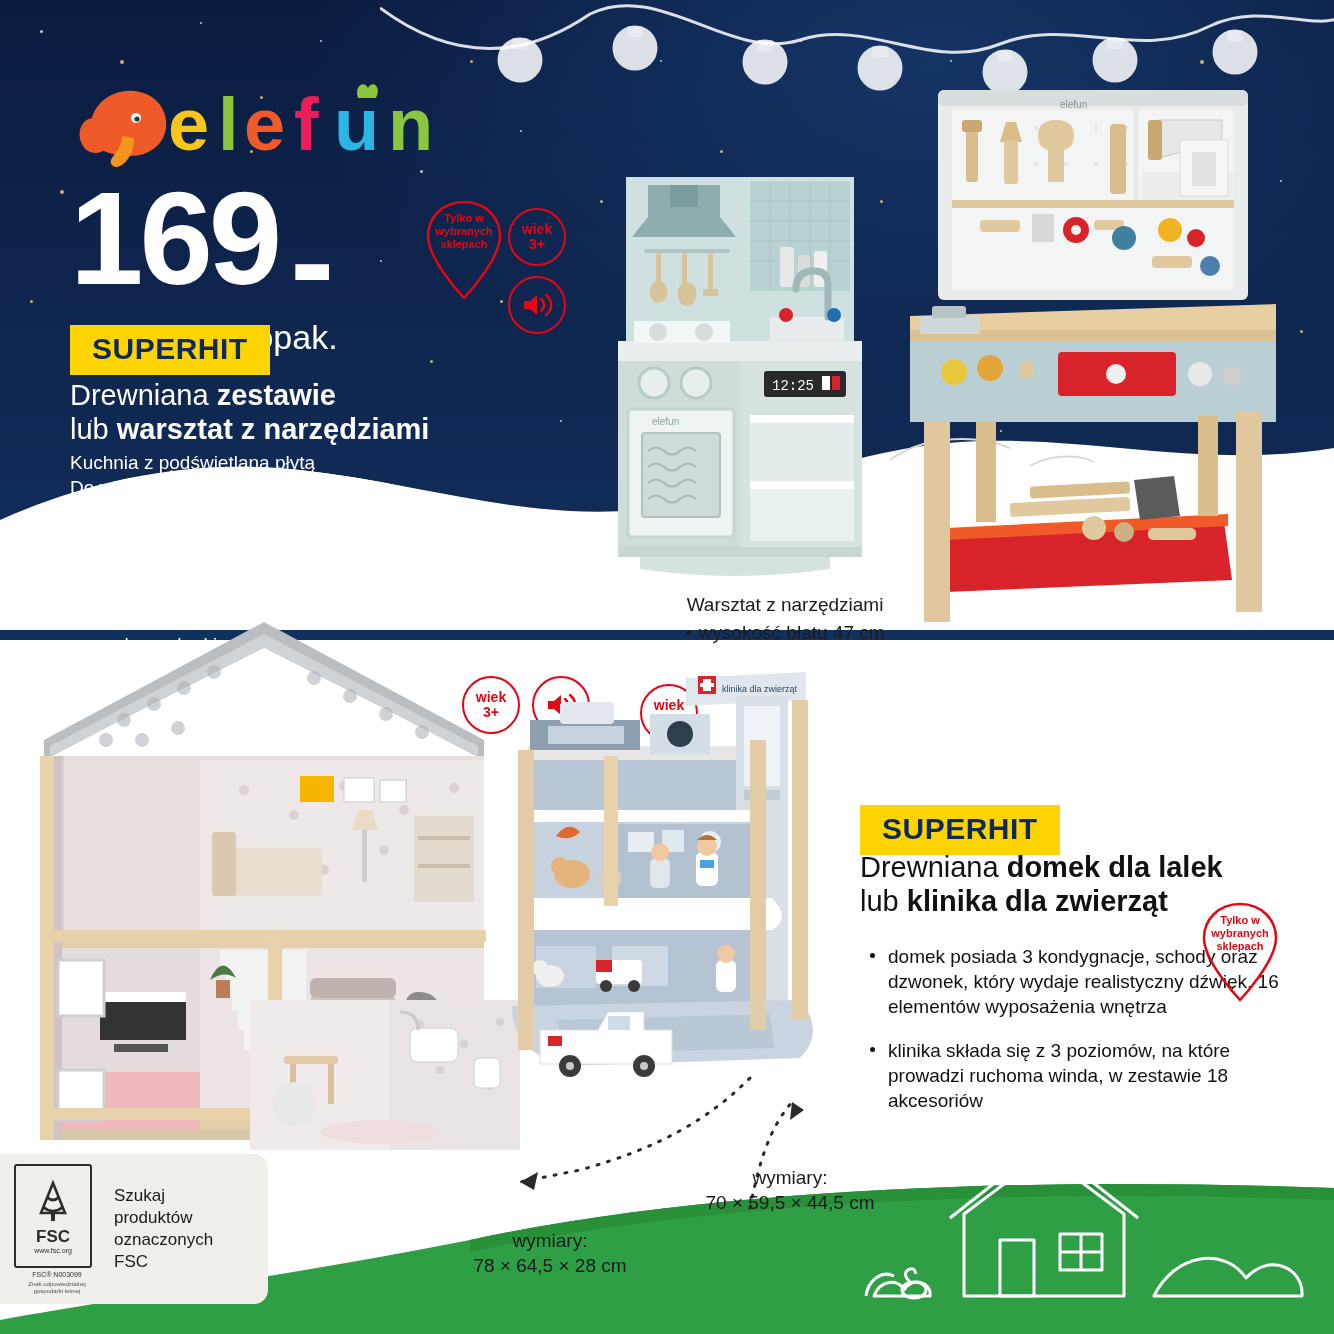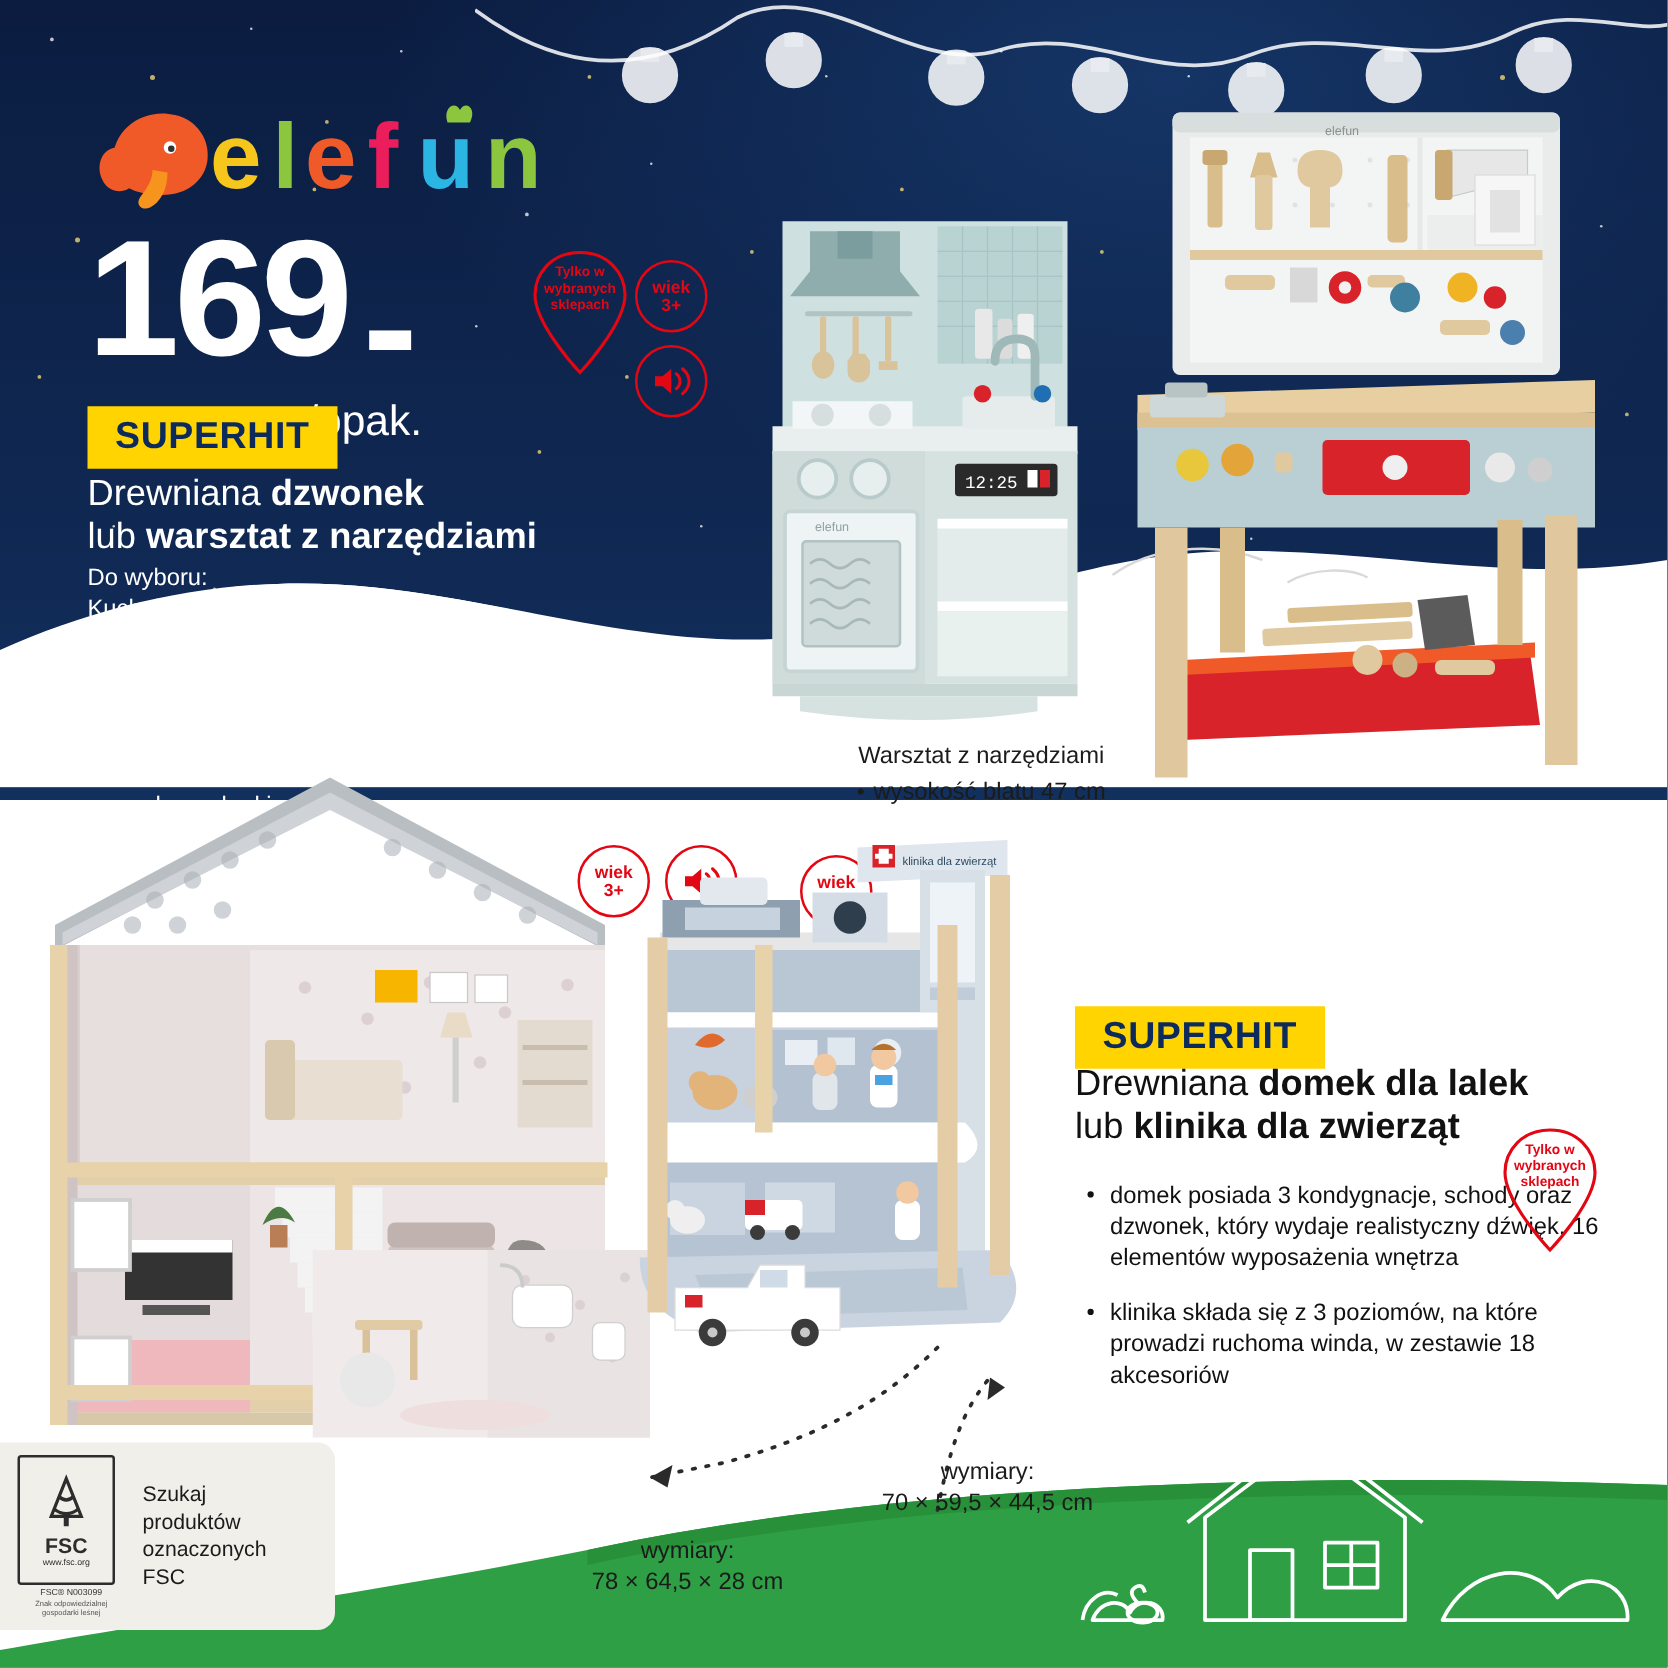--- a/index.html
+++ b/index.html
@@ -234,27 +234,27 @@
       <span class="price-num">169</span>
       <span class="price-dash">-</span>
     </div>
     <div class="price-opak">/opak.</div>
   </div>
   <div class="superhit-wrap1">
     <span class="superhit">SUPERHIT</span>
   </div>
 
   <div class="head head1">
-    <div><span>Drewniana </span><b>dzwonek</b></div>
+    <div><span>Drewniana </span><b>zestawie</b></div>
     <div><span>lub </span><b>warsztat z narzędziami</b></div>
   </div>
 
   <div class="copy copy1">
+    <div>Kuchnia z podświetlaną płytą</div>
     <div>Do wyboru:</div>
-    <div>Kuchnia z podświetlaną płytą</div>
     <ul class="bullets">
       <li>wymiary: 86,5 × 54,3 × 28,8 cm</li>
       <li>wysokość blatu: 51 cm</li>
       <li>posiada płytę z dźwiękiem imitującym gotującą się wodę oraz ruchome kurki</li>
     </ul>
   </div>
 
   <div class="pin" style="left:420px;top:198px;">
     <svg width="88" height="104" viewBox="0 0 88 104">
       <path d="M44,4 C22,4 8,20 8,38 C8,62 44,100 44,100 C44,100 80,62 80,38 C80,20 66,4 44,4 Z" fill="none" stroke="#e30613" stroke-width="2.5"></path>

